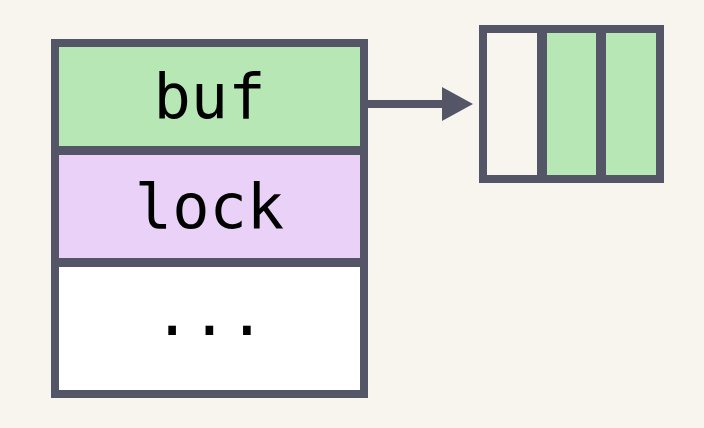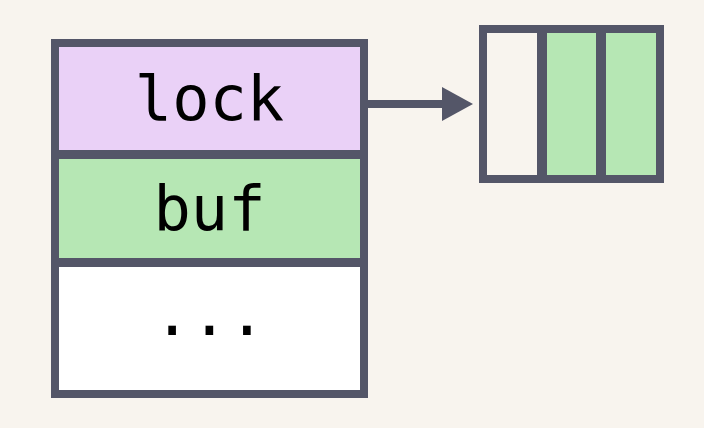--- a/index.html
+++ b/index.html
@@ -85,25 +85,25 @@
   .array-cell { flex: 1; }
   .cell-empty  { background: #f8f4ee; }
   .cell-filled { background: #b6e7b4; }
 </style>
 </head>
 <body>
 
 <div class="canvas">
 
   <div class="struct-box">
+    <div class="field field-buf">
+      <span class="field-label">buf</span>
+    </div>
     <div class="field field-lock">
       <span class="field-label">lock</span>
-    </div>
-    <div class="field field-buf">
-      <span class="field-label">buf</span>
     </div>
     <div class="field field-ellipsis">
       <span class="field-label dots">...</span>
     </div>
   </div>
 
   <div class="arrow-shaft"></div>
   <div class="arrow-head"></div>
 
   <div class="array-box">

